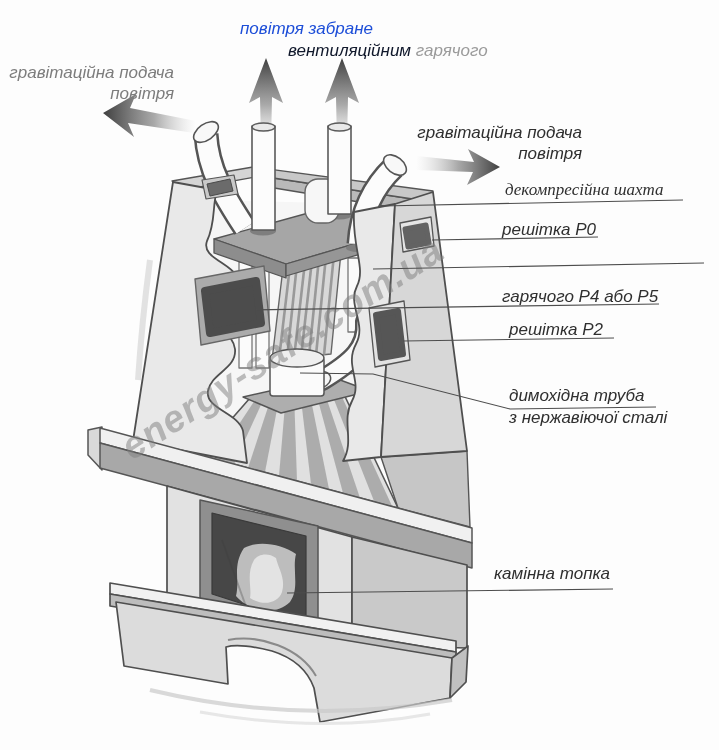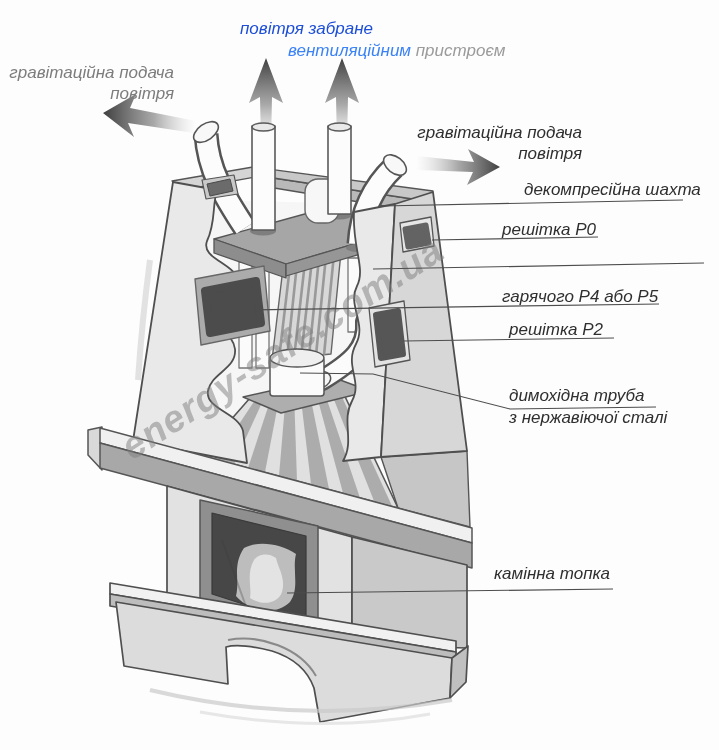--- a/index.html
+++ b/index.html
@@ -6,21 +6,21 @@
   #page{position:relative;width:719px;height:750px;background:#fdfdfd;overflow:hidden;
         font-family:"Liberation Sans", sans-serif;}
   svg{position:absolute;left:0;top:0;}
   .lbl{position:absolute;font-style:italic;font-size:17px;line-height:21px;color:#2f2f2f;white-space:nowrap;}
   .lbl.muted{color:#7d7d7d;}
   .lbl.right{text-align:right;}
   #wm{position:absolute;left:125px;top:422px;height:56px;display:flex;align-items:center;
       transform:rotate(-33deg);transform-origin:0 50%;
       font-weight:bold;font-style:italic;font-size:38px;letter-spacing:1px;
       color:rgba(125,125,125,0.5);white-space:nowrap;}
-  .dk{color:#3b82f6;}
+  .dk{color:#0f172a;}
   .lt{color:#9b9b9b;}
   .md{color:#1d4ed8;}
 </style>
 </head>
 <body>
 
 <div id="page">
 
   <svg width="719" height="750" viewBox="0 0 719 750">
     <defs>
@@ -195,34 +195,34 @@
     <path d="M 373,269 L 704,263"></path>
     <path d="M 243,310 L 659,304"></path>
     <path d="M 403,341 L 614,338"></path>
     <path d="M 300,373 L 373,374 L 510,409 L 656,407"></path>
     <path d="M 287,593 L 613,589"></path>
   </svg>
 
   <div class="lbl md" style="left:240px;top:18px;">повітря забране</div>
   <div class="lbl" style="left:288px;top:40px;">
     <span class="dk">вентиляційним</span>
-    <span class="lt">пристроєм</span>
+    <span class="lt">гарячого</span>
   </div>
 
   <div class="lbl muted right" style="left:8px;top:62px;width:166px;">
     <div>гравітаційна подача</div>
     <div>повітря</div>
   </div>
 
   <div class="lbl right" style="left:414px;top:122px;width:168px;">
     <div>гравітаційна подача</div>
     <div>повітря</div>
   </div>
 
-  <div class="lbl" style="left:524px;top:179px;">декомпресійна шахта</div>
+  <div class="lbl" style="left:505px;top:179px;font-family:Liberation Serif, serif;">декомпресійна шахта</div>
   <div class="lbl" style="left:502px;top:219px;">решітка P0</div>
   <div class="lbl" style="left:502px;top:286px;">гарячого P4 або P5</div>
   <div class="lbl" style="left:509px;top:319px;">решітка P2</div>
   <div class="lbl" style="left:509px;top:385px;line-height:22px;">
     <div>димохідна труба</div>
     <div>з нержавіючої сталі</div>
   </div>
   <div class="lbl" style="left:494px;top:563px;">камінна топка</div>
 
 </div>

